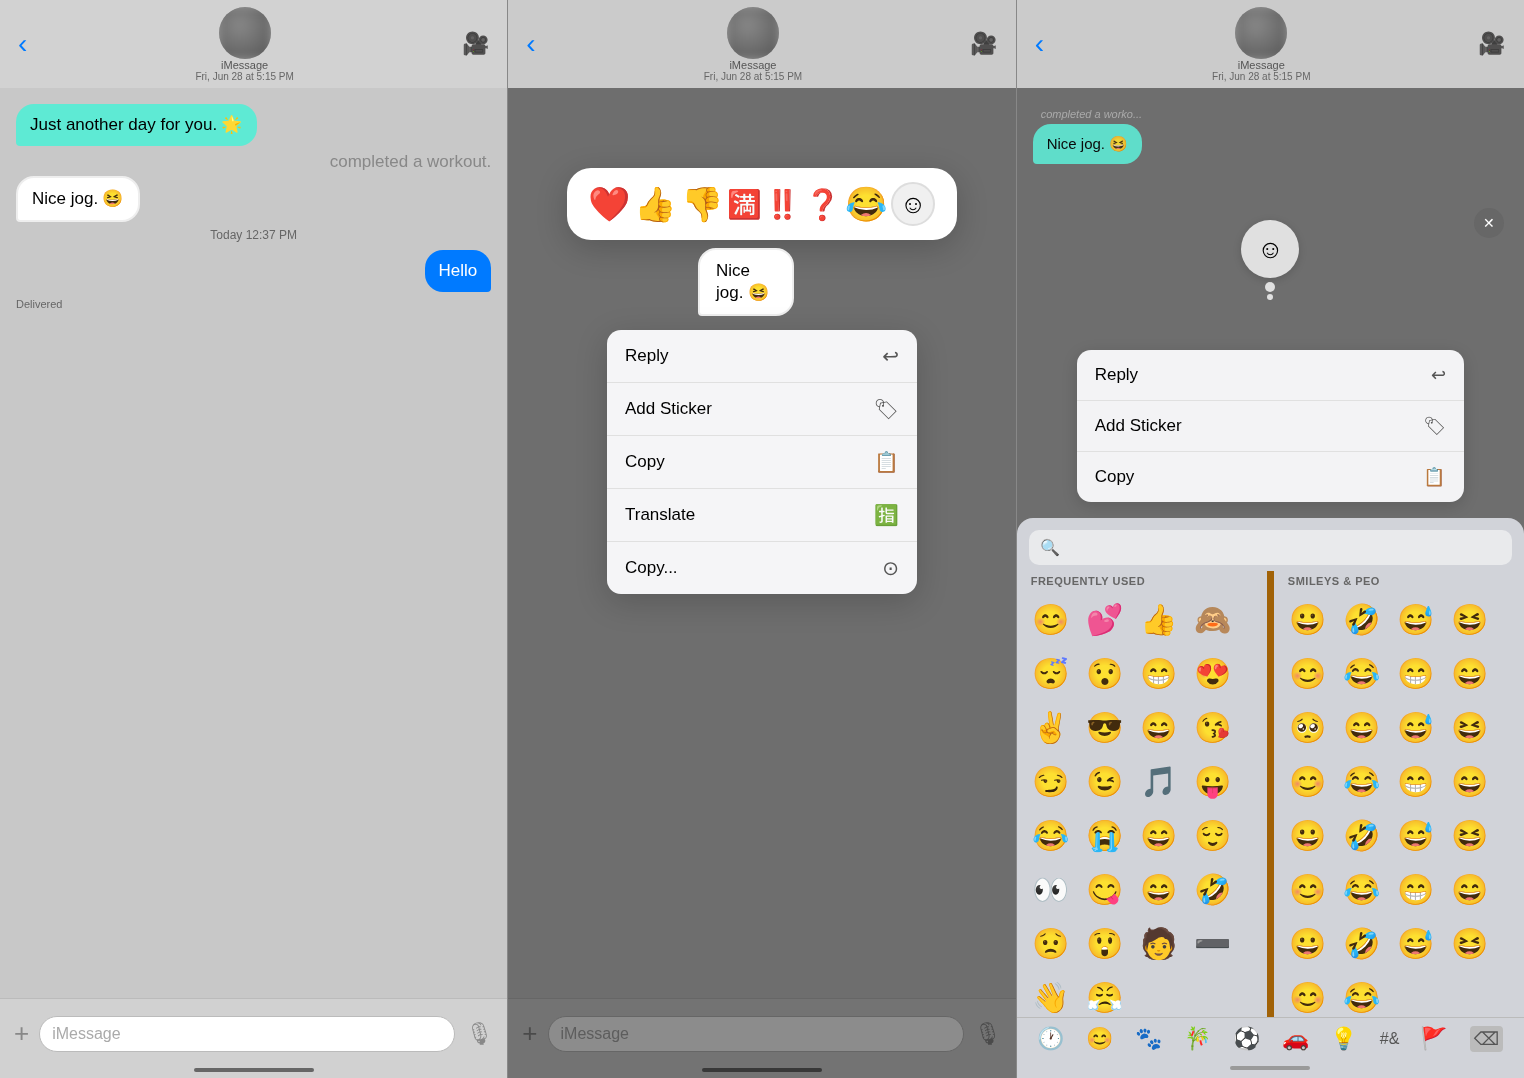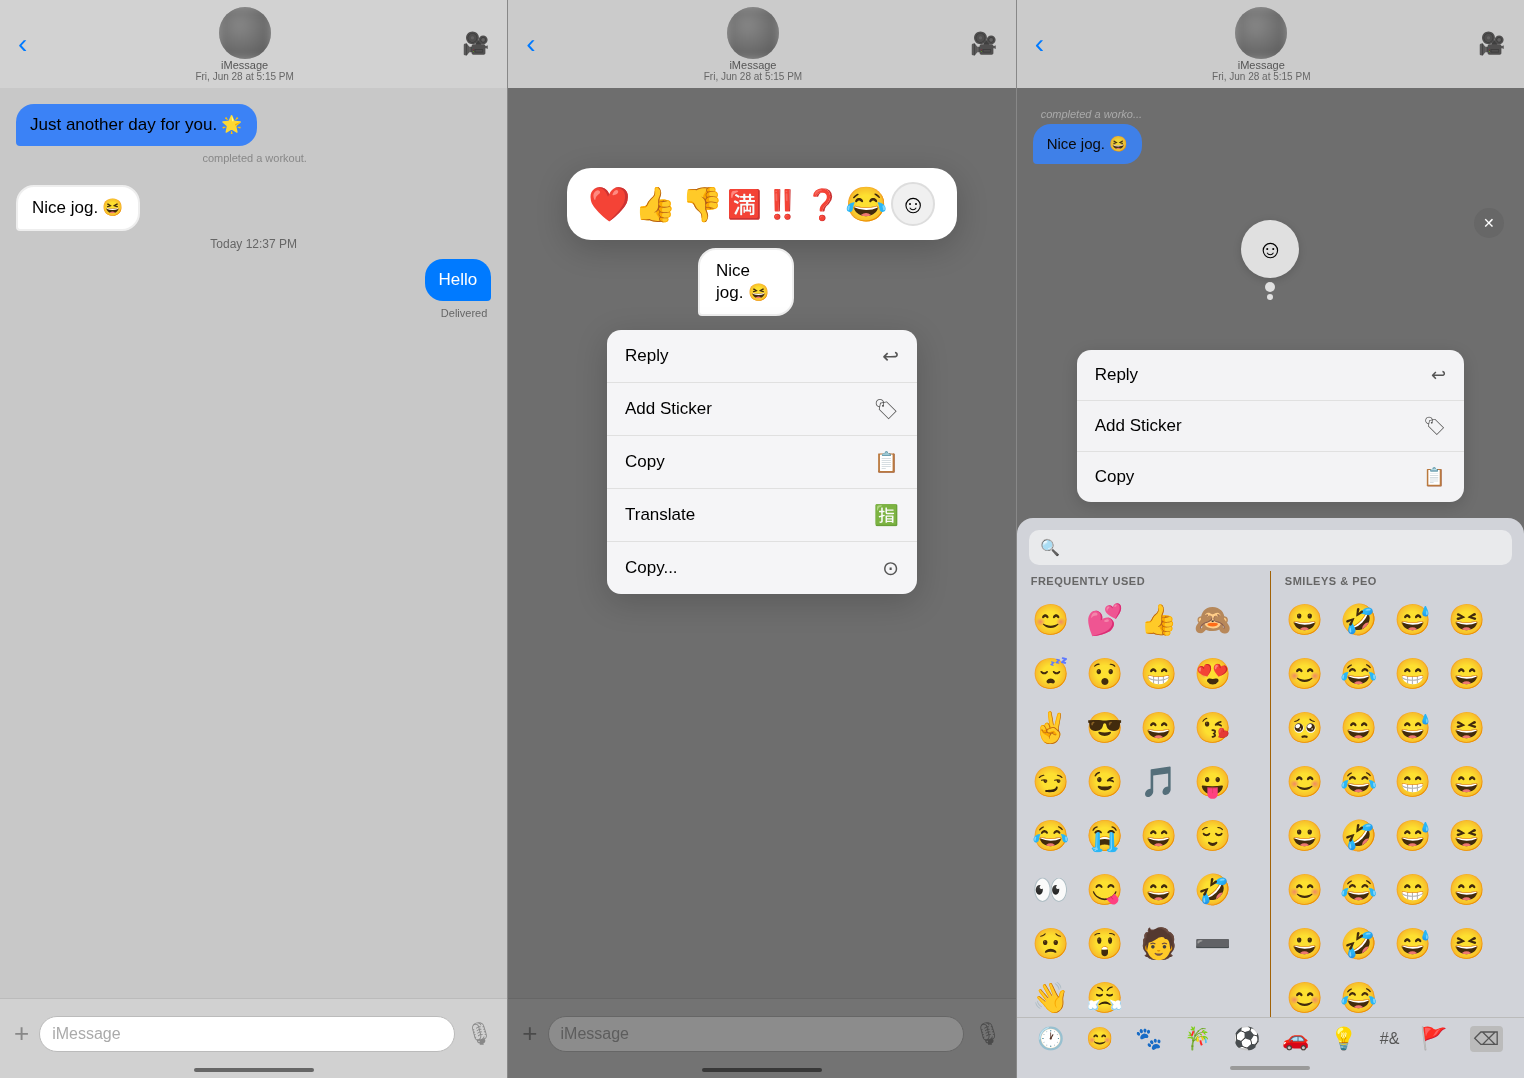--- a/index.html
+++ b/index.html
@@ -85,48 +85,48 @@
 
     .bubble {
       max-width: 75%;
       padding: 10px 14px;
       border-radius: 18px;
       font-size: 17px;
       line-height: 1.3;
       position: relative;
     }
     .bubble.incoming-bubble {
-      background: #3b82f6;
+      background: #5eead4;
       color: #000;
       border-bottom-left-radius: 4px;
     }
     .bubble.outgoing-bubble {
       background: #007aff;
       color: #fff;
       border-bottom-right-radius: 4px;
     }
     .bubble.white-highlight {
       background: #fff;
       border: 2px solid #eee;
     }
 
     .delivered-label {
-      text-align: right;
+      text-align: left;
       font-size: 11px;
       color: #666;
       margin-top: 2px;
       padding-right: 4px;
     }
 
     
     .workout-tag {
-      font-size: 11px;
+      font-size: 17px;
       color: #888;
-      text-align: center;
-      margin-bottom: 21px;
+      text-align: right;
+      margin-bottom: 4px;
       padding-left: 2px;
     }
 
     
     .bottom-bar {
       position: absolute;
       bottom: 0; left: 0; right: 0;
       height: 80px;
       background: rgba(210,210,210,0.95);
       display: flex;
@@ -547,21 +547,21 @@
             <span class="emoji-cell">🤣</span>
             <span class="emoji-cell">😟</span>
             <span class="emoji-cell">😲</span>
             <span class="emoji-cell">🧑</span>
             <span class="emoji-cell">➖</span>
             <span class="emoji-cell">👋</span>
             <span class="emoji-cell">😤</span>
           </div>
         </div>
 
-        <div style="flex:1;min-width:0;border-left:1px solid #a16207;">
+        <div style="flex:1;min-width:0;border-left:7px solid #a16207;">
           <div class="emoji-section-label">SMILEYS &amp; PEO</div>
           <div class="emoji-grid">
             <span class="emoji-cell">😀</span>
             <span class="emoji-cell">🤣</span>
             <span class="emoji-cell">😅</span>
             <span class="emoji-cell">😆</span>
             <span class="emoji-cell">😊</span>
             <span class="emoji-cell">😂</span>
             <span class="emoji-cell">😁</span>
             <span class="emoji-cell">😄</span>

